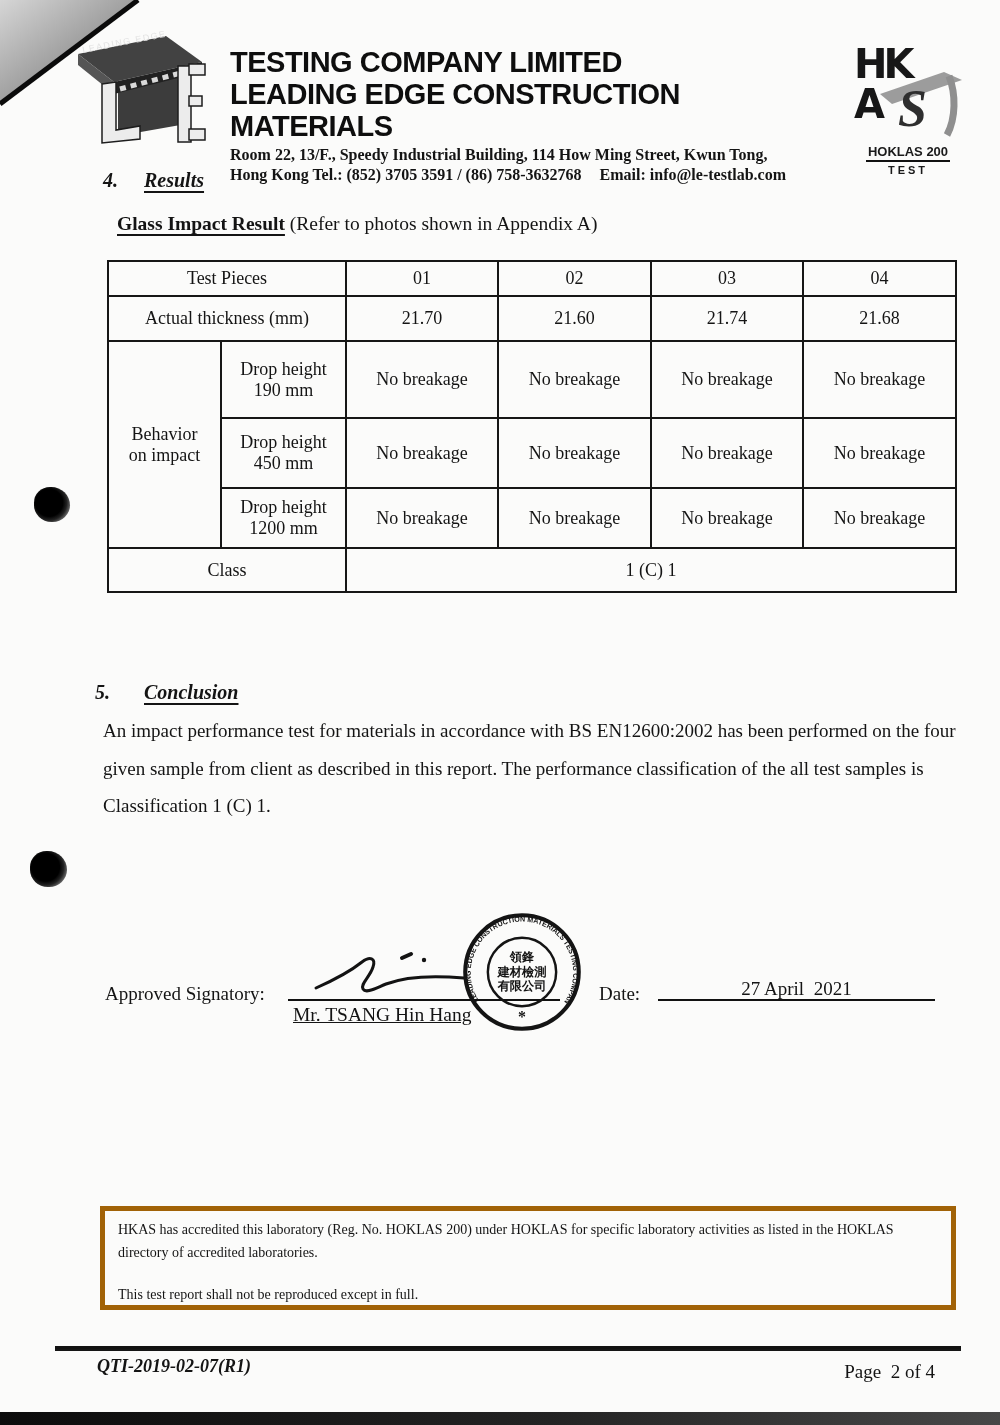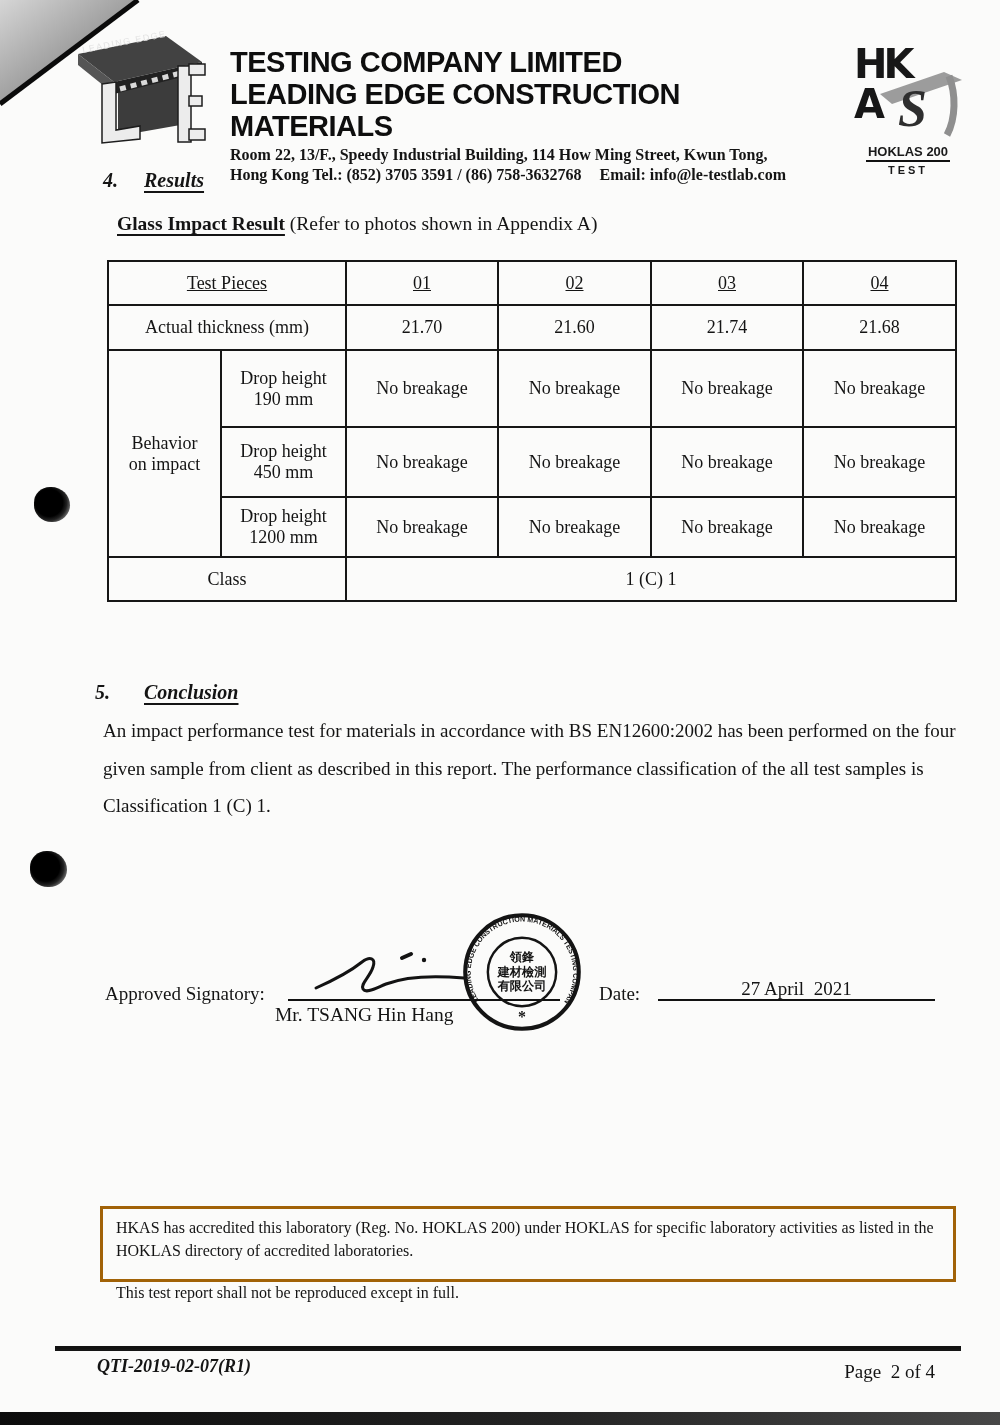--- a/index.html
+++ b/index.html
@@ -43,39 +43,39 @@
   .sec-title { display:inline-block; margin-left:26px; text-decoration:underline; text-underline-offset:4px; text-decoration-thickness:2px; }
   .sub-heading { position:absolute; left:117px; top:213px; font-size:19.5px; }
   .sub-bold { font-weight:bold; text-decoration:underline; text-underline-offset:4px; text-decoration-thickness:2px; }
 
   
   .results-table {
     position:absolute; left:107px; top:260px; width:848px;
     border-collapse:collapse; table-layout:fixed; font-size:18px;
   }
   .results-table td { border:2px solid #161616; text-align:center; vertical-align:middle; padding:0; }
-  .r1 { height:44px;text-decoration:underline; } .r2 { height:45px;border-radius:6px; } .r3 { height:77px; } .r4 { height:70px; } .r5 { height:60px; } .r6 { height:44px; }
+  .r1 { height:35px; } .r2 { height:45px;border-radius:6px; } .r3 { height:77px; } .r4 { height:70px; } .r5 { height:60px; } .r6 { height:44px; }
 
   
   .conclusion-text { position:absolute; left:103px; top:712px; width:876px; font-size:19px; line-height:37.5px; }
 
   
   .sig-label { position:absolute; left:105px; top:983px; font-size:19px;text-align:center; }
   .sig-line { position:absolute; left:288px; top:999px; width:272px; border-bottom:2px solid #111; }
-  .sig-name { position:absolute; left:275px; top:1004px; font-size:19.5px; }
+  .sig-name { position:absolute; left:293px; top:1004px; font-size:19.5px;text-decoration:underline; }
   .sig-scrawl { position:absolute; left:312px; top:946px; }
   .stamp { position:absolute; left:461px; top:911px; }
   .date-label { position:absolute; left:599px; top:983px; font-size:19px; }
   .date-line { position:absolute; left:658px; top:999px; width:277px; border-bottom:2px solid #111; }
   .date-value { position:absolute; left:658px; top:978px; width:277px; text-align:center; font-size:19px; white-space:pre; }
 
   
   .accred-box {
-    position:absolute; left:100px; top:1206px; width:856px; height:76px;
-    border:3px solid #a16207; padding:7px 14px 0 13px; font-size:16px; line-height:23px;
+    position:absolute; left:100px; top:1206px; width:856px; height:104px;
+    border:5px solid #a16207; padding:7px 14px 0 13px; font-size:14px; line-height:23px;
   }
   .accred-box .p2 { margin-top:19px; }
 
   
   .footer-rule { position:absolute; left:55px; top:1346px; width:906px; height:3px;
     border-top:3px solid #111; border-bottom:2px solid #151515; }
   .footer-id { position:absolute; left:97px; top:1356px; font-size:18px; font-style:italic; font-weight:bold; }
   .footer-page { position:absolute; left:735px; top:1361px; width:200px; text-align:right; font-size:19px; white-space:pre; }
 </style>
 </head>

